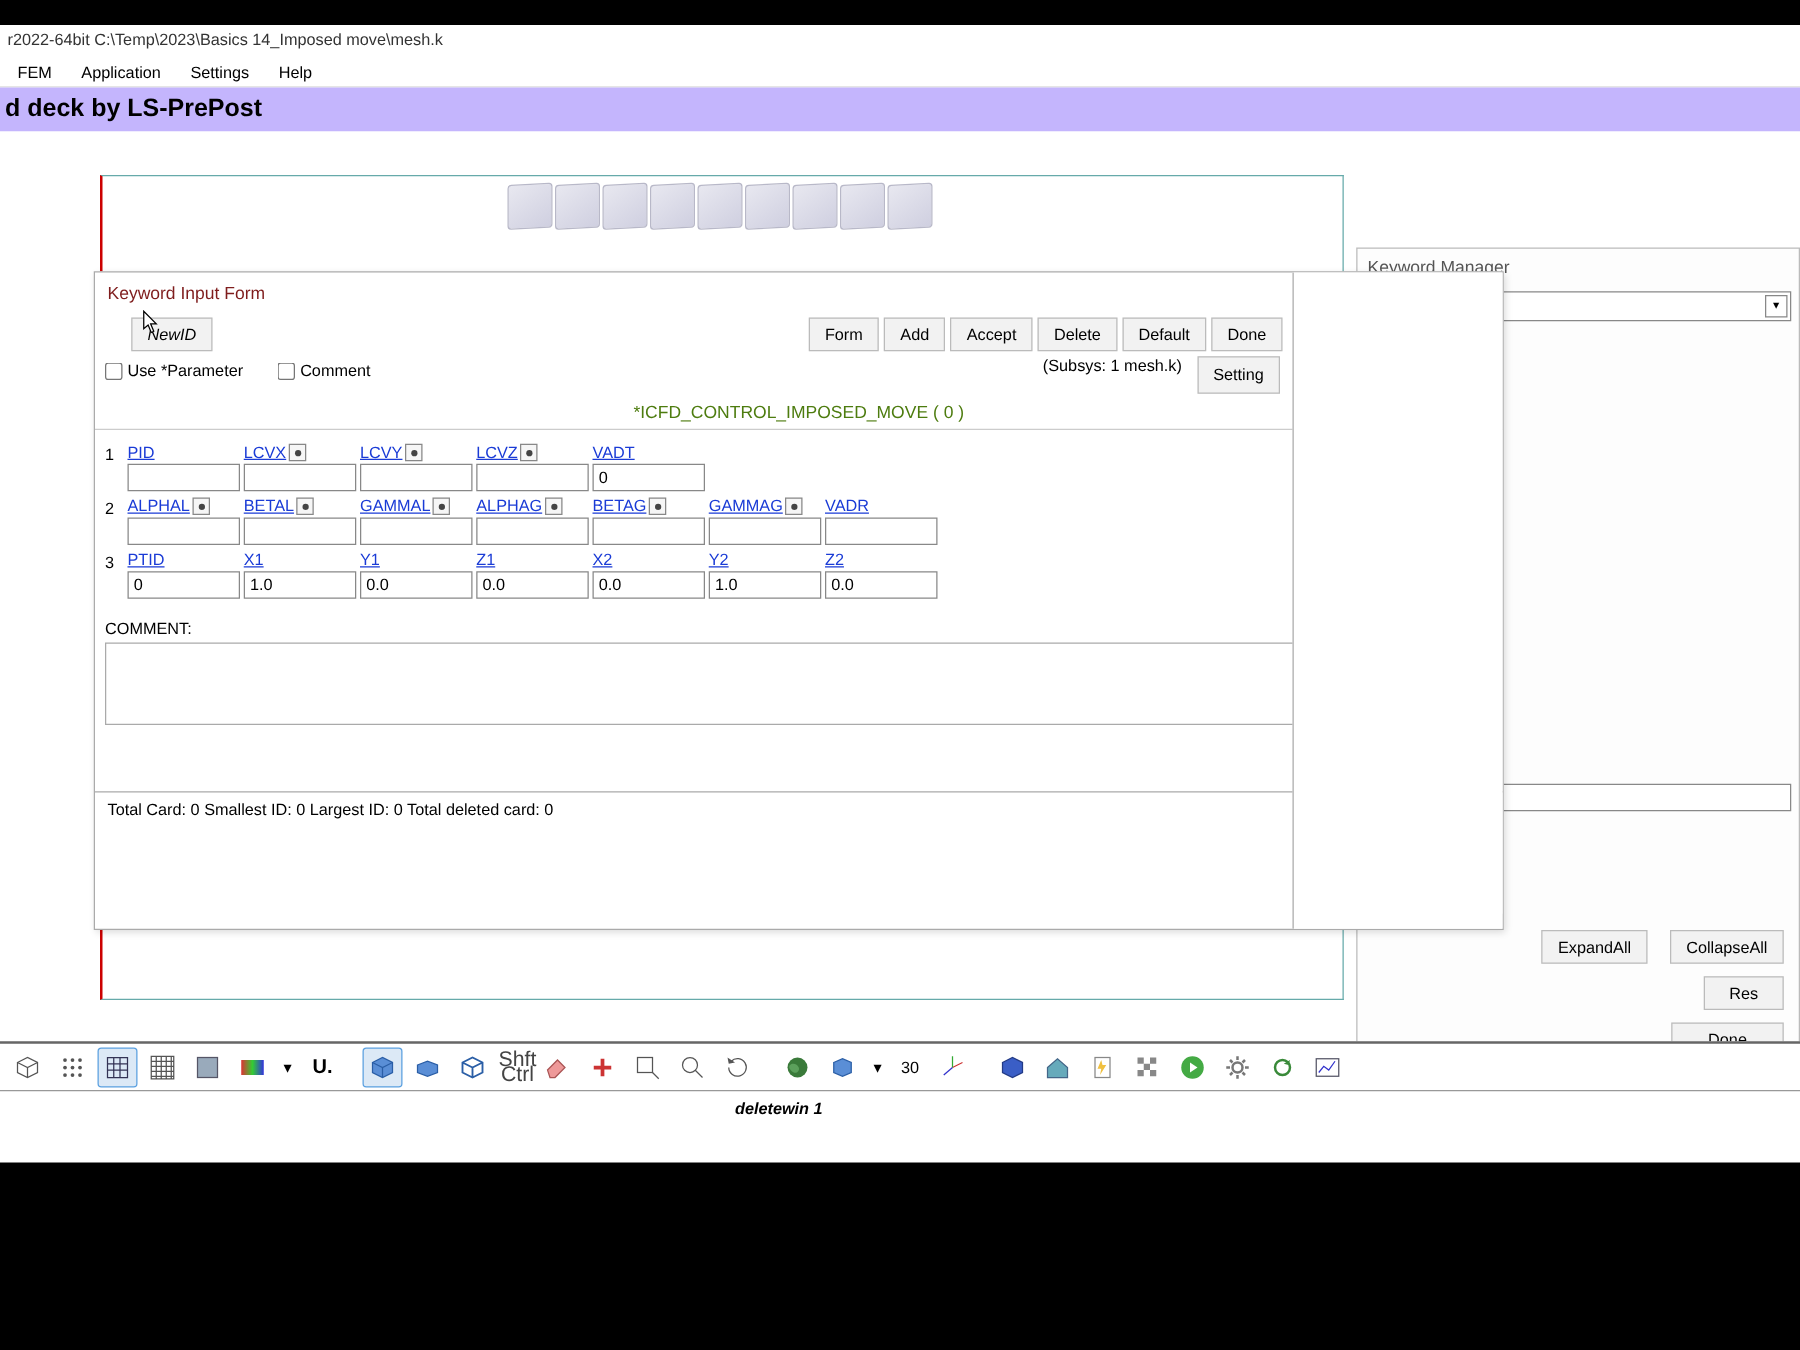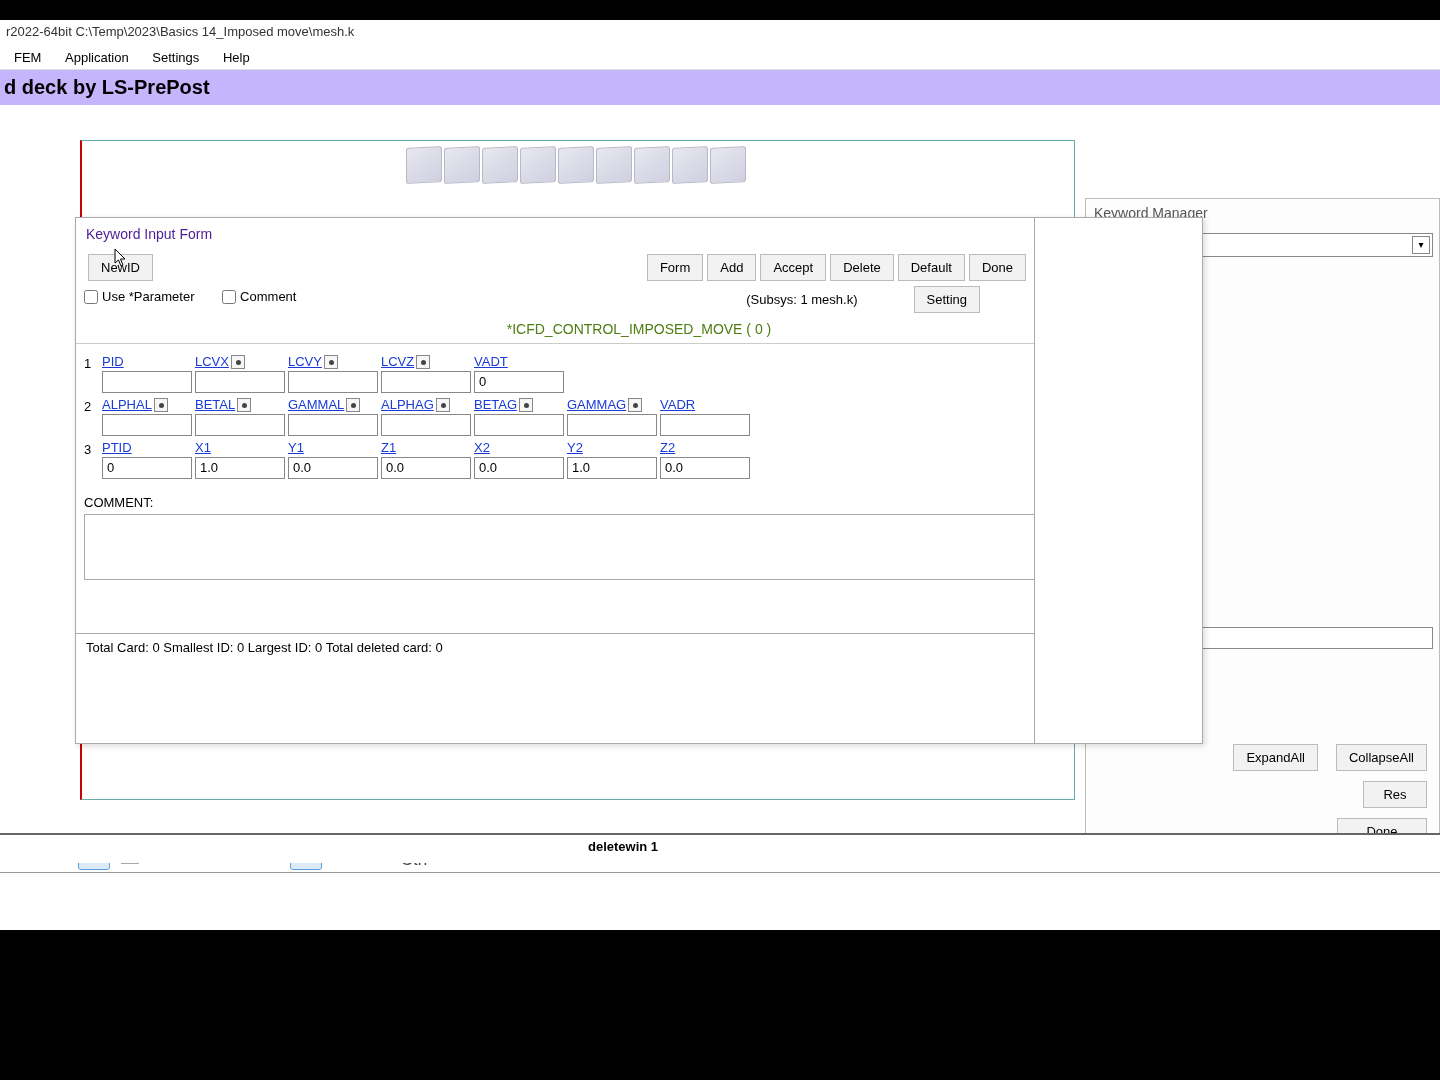--- a/index.html
+++ b/index.html
@@ -67,51 +67,50 @@
 .dialog {
   position: absolute;
   top: 197px; left: 75px;
   width: 1128px;
   background: #fff;
   border: 1px solid #aaa;
   box-shadow: 2px 2px 6px rgba(0,0,0,.15);
 }
 .dialog-title {
   padding: 8px 10px;
-  color: #4c1d95;
+  color: #7f1d1d;
   font-size: 14px;
 }
 .dialog-toolbar {
   display: flex;
   align-items: center;
   padding: 4px 8px;
 }
 .btn {
   background: #f2f2f2;
   border: 1px solid #bbb;
   padding: 5px 12px;
   font-size: 13px;
   margin-left: 4px;
   cursor: pointer;
 }
-.newid-btn { margin-left: 4px; }
+.newid-btn { margin-left: 21px; font-style: italic; }
 .spacer { flex: 1; }
 .checkbox-row {
   padding: 4px 8px 8px;
 }
 .cb {
   display: inline-flex;
   align-items: center;
   margin-right: 24px;
 }
 .cb input { width: 14px; height: 14px; margin-right: 4px; }
 .subsys-row {
-  display: flex; align-items: center;
+  display: flex; 
   padding-right: 10px;
-  gap: 44px;
 }
 .kw-header {
   text-align: center;
   padding: 6px;
   font-size: 14px;
   color: #4d7c0f;
 }
 .cards-pane {
   position: relative;
   border-top: 1px solid #ccc;
@@ -277,24 +276,25 @@
 .tb-text {
   font-size: 17px;
   color: #444;
   text-align: center;
   width: 32px;
   line-height: 12px;
 }
 .status-line {
   position: absolute;
   left: 0; right: 0;
-  top: 835px;
+  top: 875px;
   height: 28px;
   background: #fff;
   padding: 4px 8px;
+  font-style: italic;
 }
 .status-line .cmd {
   margin-left: 580px;
   font-weight: bold;
   font-size: 13px;
 }
 .cursor-arrow {
   position: absolute;
   top: 228px; left: 114px;
   width: 14px; height: 20px;

